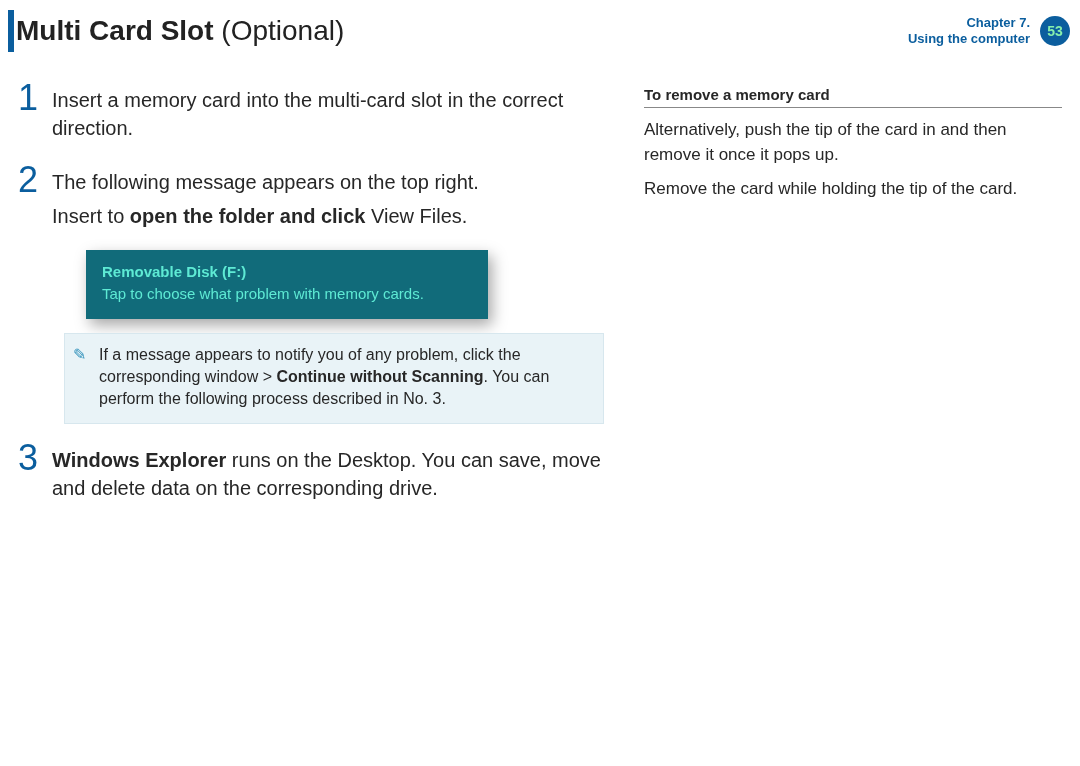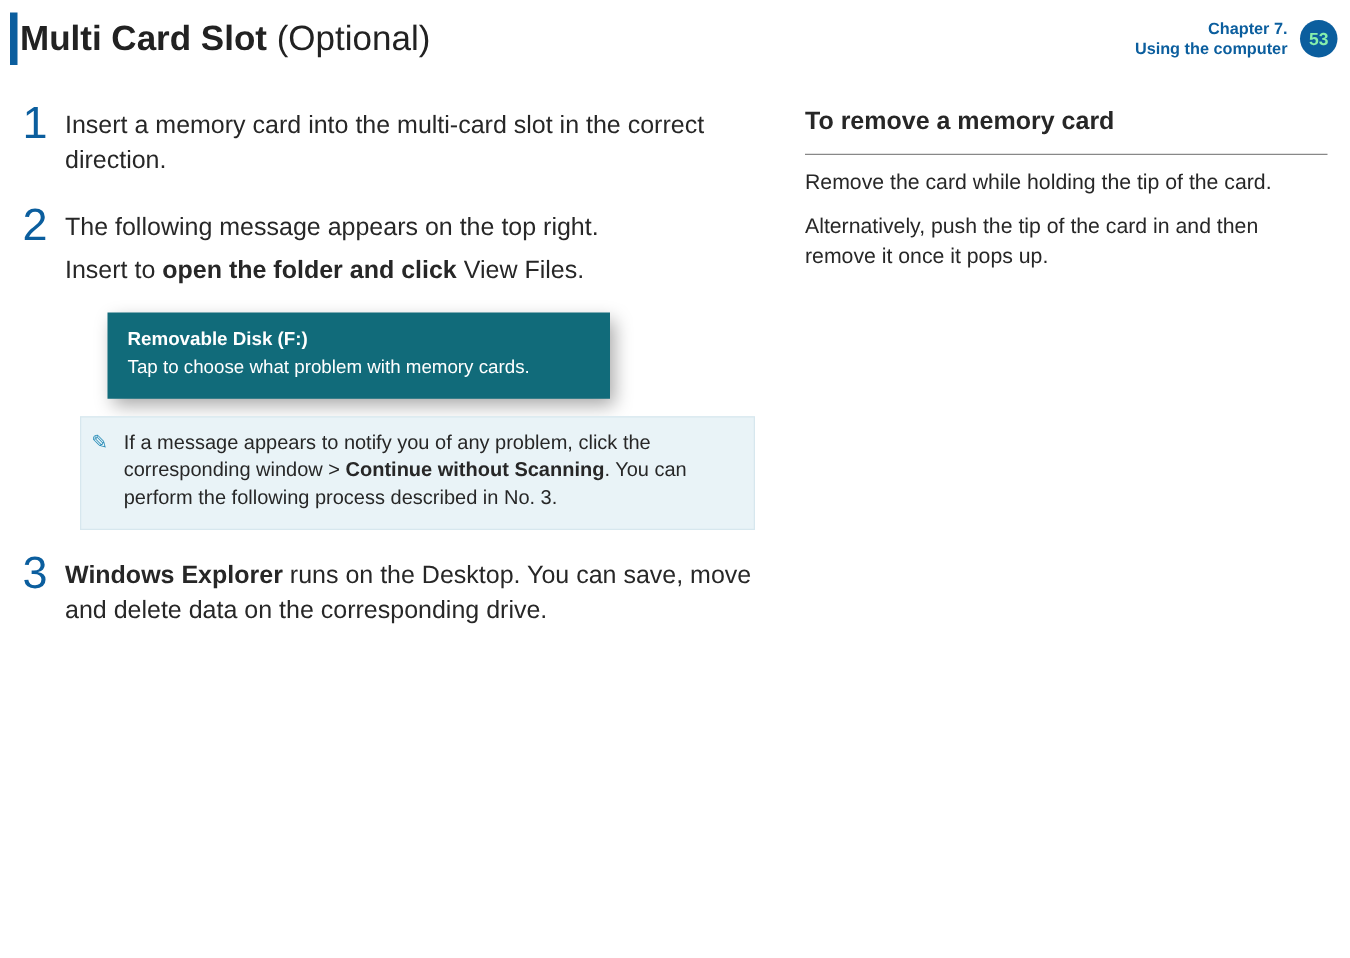--- a/index.html
+++ b/index.html
@@ -102,21 +102,21 @@
     line-height: 1.4;
     padding-top: 6px;
   }
   .step-body p { margin: 0 0 6px 0; }
   .b { font-weight: 700; }
   
   .toast {
     margin: 12px 0 12px 68px;
     width: 370px;
     background: #116b7a;
-    color: #ffffff;
+    color: #5eead4;
     padding: 12px 16px 14px 16px;
     box-shadow: 4px 6px 14px rgba(0,0,0,0.35);
     font-size: 15px;
     line-height: 1.35;
   }
   .toast .tt { font-weight: 700; display: block; margin-bottom: 2px; }
   
   .note {
     margin: 14px 0 16px 46px;
     width: 492px;
@@ -129,23 +129,23 @@
   }
   .note-icon {
     position: absolute;
     left: 8px;
     top: 10px;
     color: #2f90ba;
     font-size: 16px;
   }
   
   .subhead {
-    font-size: 20px;
-    font-weight: 700;
-    margin: 6px 0 14px 0;
+    font-size: 15px;
+    font-weight: 700;
+    margin: 6px 0 4px 0;
   }
   .hr {
     border: 0;
     border-top: 1px solid #888;
     margin: 0 0 10px 0;
   }
   .para {
     font-size: 17px;
     line-height: 1.45;
     margin: 0 0 10px 0;
@@ -209,18 +209,18 @@
             <span class="b">Windows Explorer</span><span> runs on the Desktop. You can save, move and delete data on the corresponding drive.</span>
           </p>
         </div>
       </div>
 
     </div>
 
     <div class="col">
       <div class="subhead">To remove a memory card</div>
       <hr class="hr">
+      <p class="para">Alternatively, push the tip of the card in and then remove it once it pops up.</p>
       <p class="para">Remove the card while holding the tip of the card.</p>
-      <p class="para">Alternatively, push the tip of the card in and then remove it once it pops up.</p>
     </div>
 
   </div>
 </div>
 
 </body></html>

